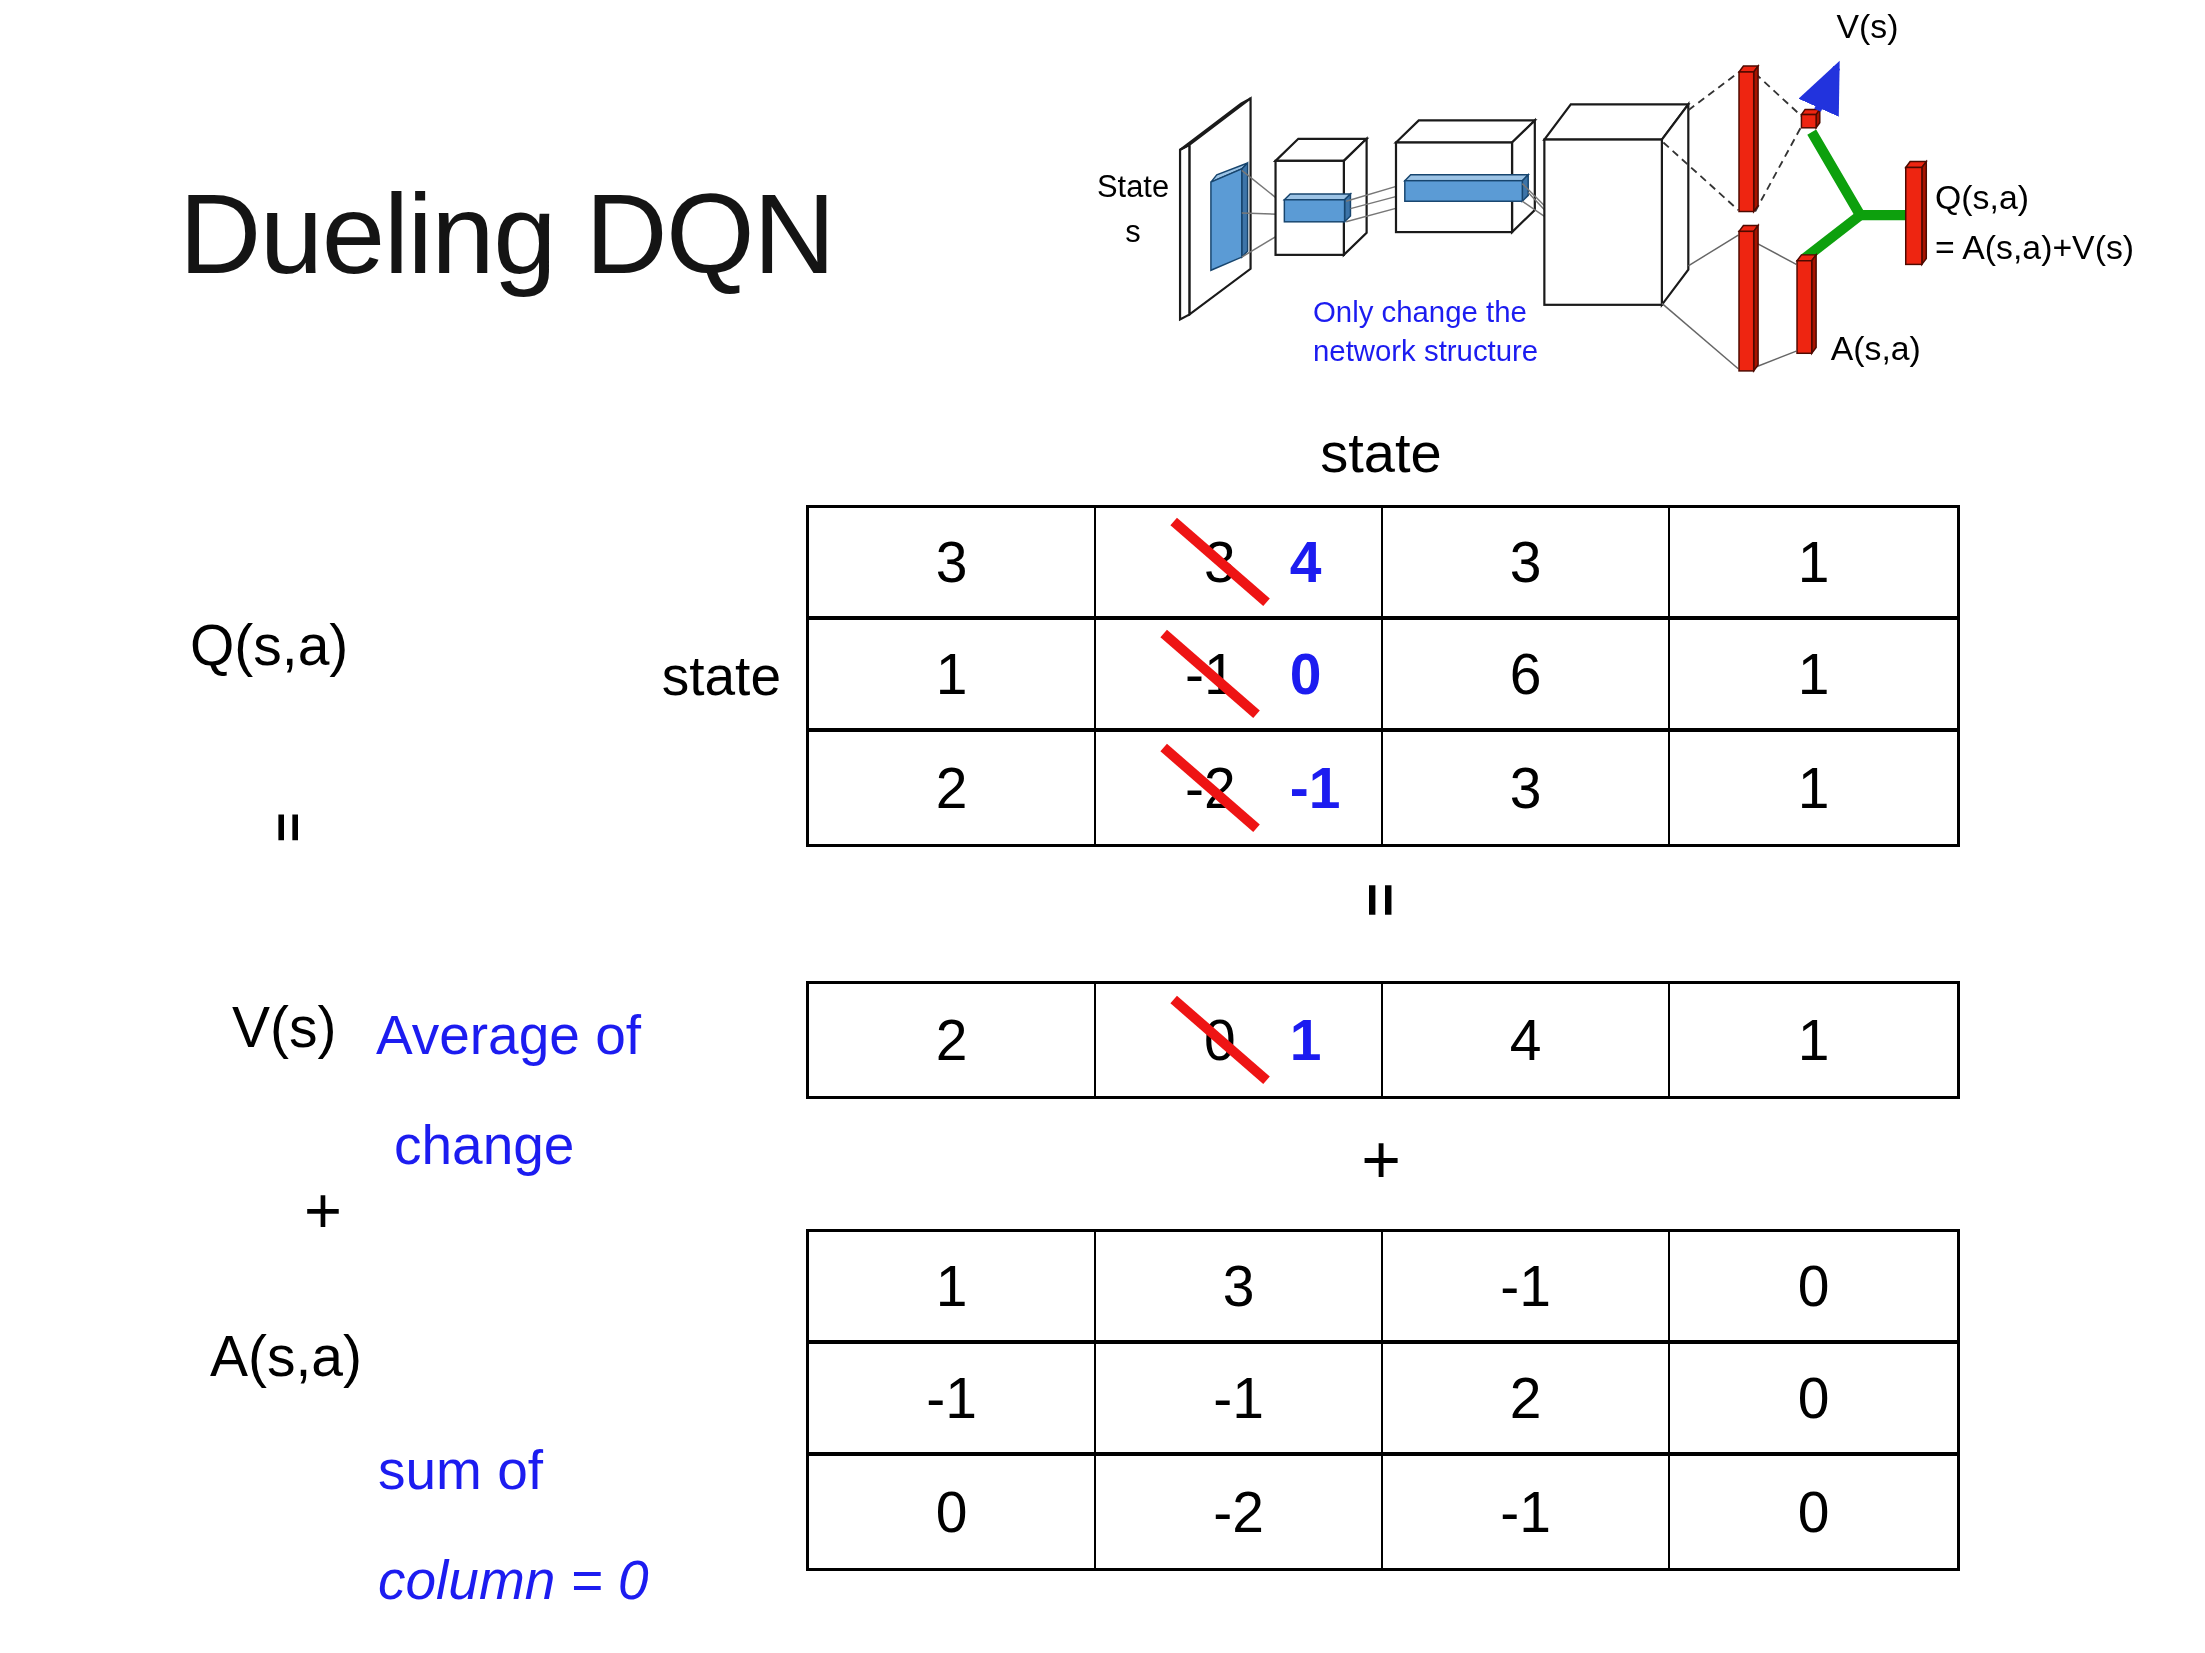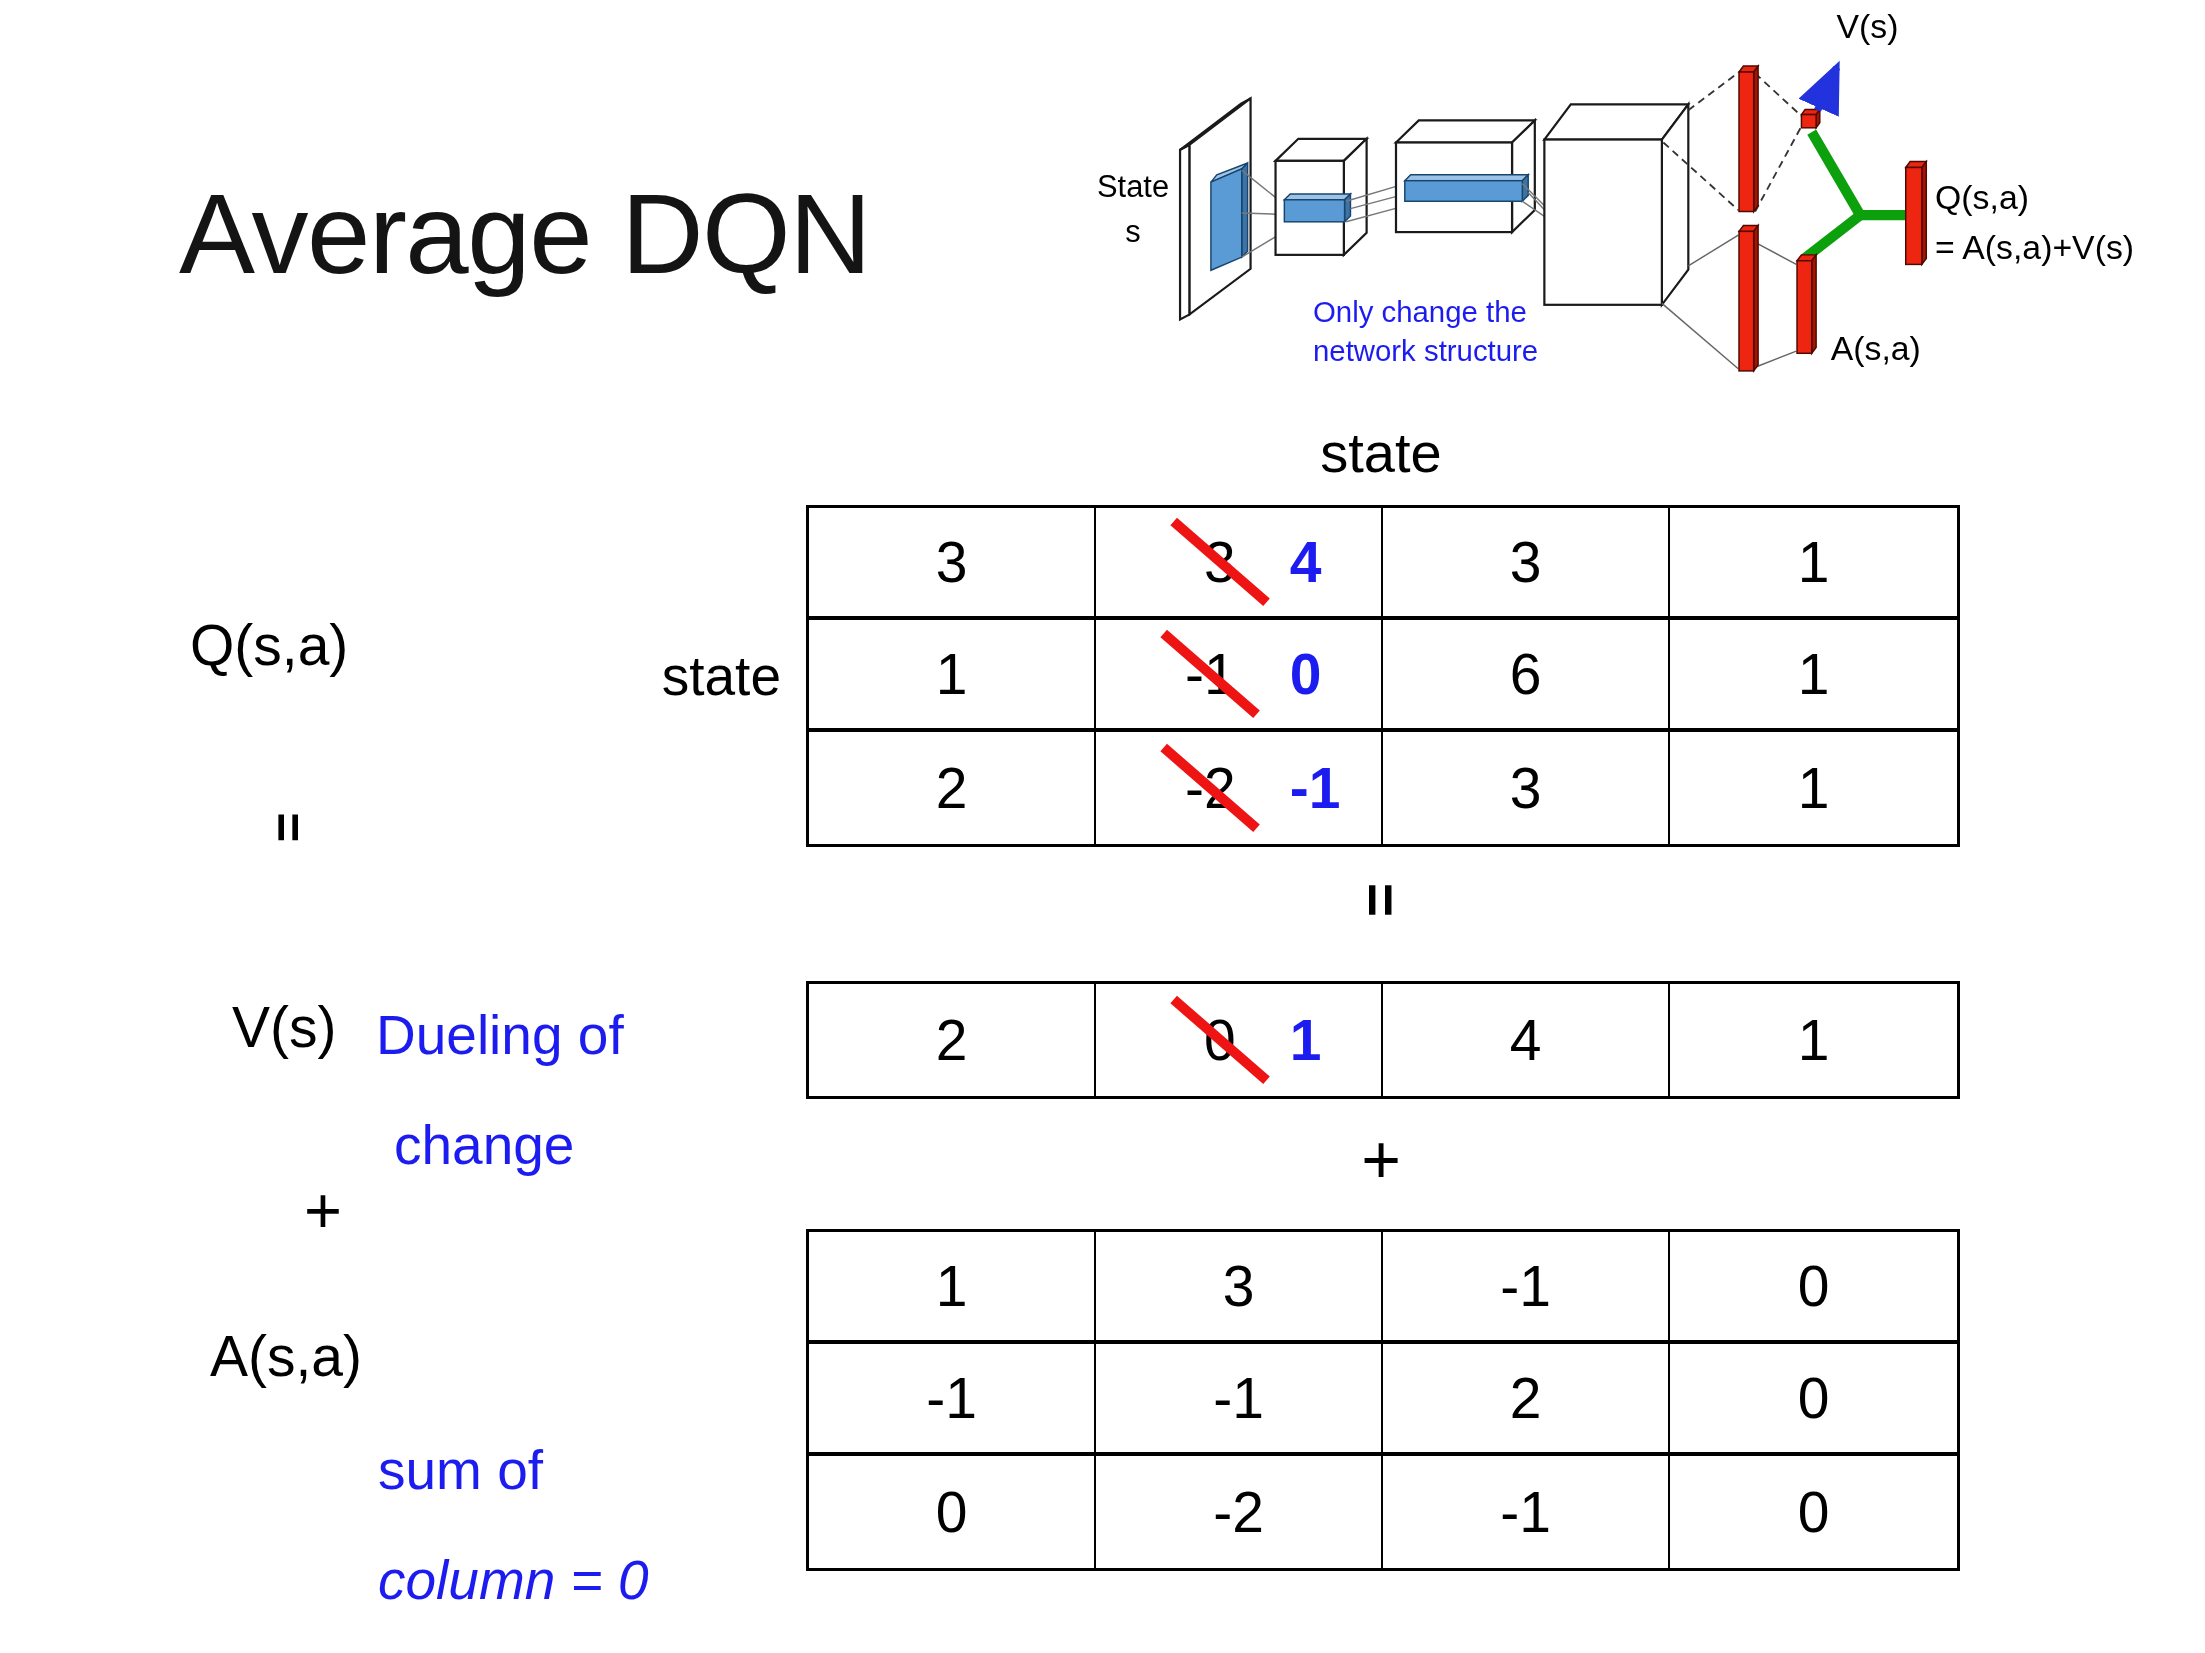--- a/index.html
+++ b/index.html
@@ -57,21 +57,21 @@
     color:#1b1bef; font-weight:bold;
   }
   .diagram{ left:1059px; top:0px; width:1147px; height:426px; }
   svg text{ font-family:"Liberation Sans", sans-serif; }
 </style>
 </head>
 <body>
 
 <div class="slide">
 
-  <div class="abs slide-title">Average DQN</div>
+  <div class="abs slide-title">Dueling DQN</div>
 
   <svg class="abs diagram" viewBox="0 0 1560 580">
     <defs>
       <marker id="arrowB" markerWidth="9" markerHeight="8" refX="6" refY="3" orient="auto" markerUnits="strokeWidth">
         <path d="M0,0 L7,3 L0,6 Z" fill="#2233dd"></path>
       </marker>
     </defs>
 
     <g>
       <polygon points="164,204 177,197 177,428 164,435" fill="#fff" stroke="#1a1a1a" stroke-width="3"></polygon>
@@ -192,21 +192,21 @@
     <text x="345" y="438" font-size="40" fill="#1c1cf0">Only change the</text>
     <text x="345" y="492" font-size="40" fill="#1c1cf0">network structure</text>
   </svg>
 
   <div class="abs state-label">state</div>
   <div class="abs q-label">Q(s,a)</div>
   <div class="abs action-label">state</div>
   <div class="abs eq-left"><span class="rot-eq">=</span></div>
   <div class="abs eq-mid"><span class="rot-eq">=</span></div>
   <div class="abs vs-label">V(s)</div>
-  <div class="abs blue-note avg1">Dueling of</div>
+  <div class="abs blue-note avg1">Average of</div>
   <div class="abs blue-note avg2">change</div>
   <div class="abs plus-left">+</div>
   <div class="abs plus-mid">+</div>
   <div class="abs as-label">A(s,a)</div>
   <div class="abs blue-note sum1">sum of</div>
   <div class="abs blue-note sum2">column = 0</div>
 
   <div class="grid q-grid">
       <div class="cell">3</div>
       <div class="cell">

